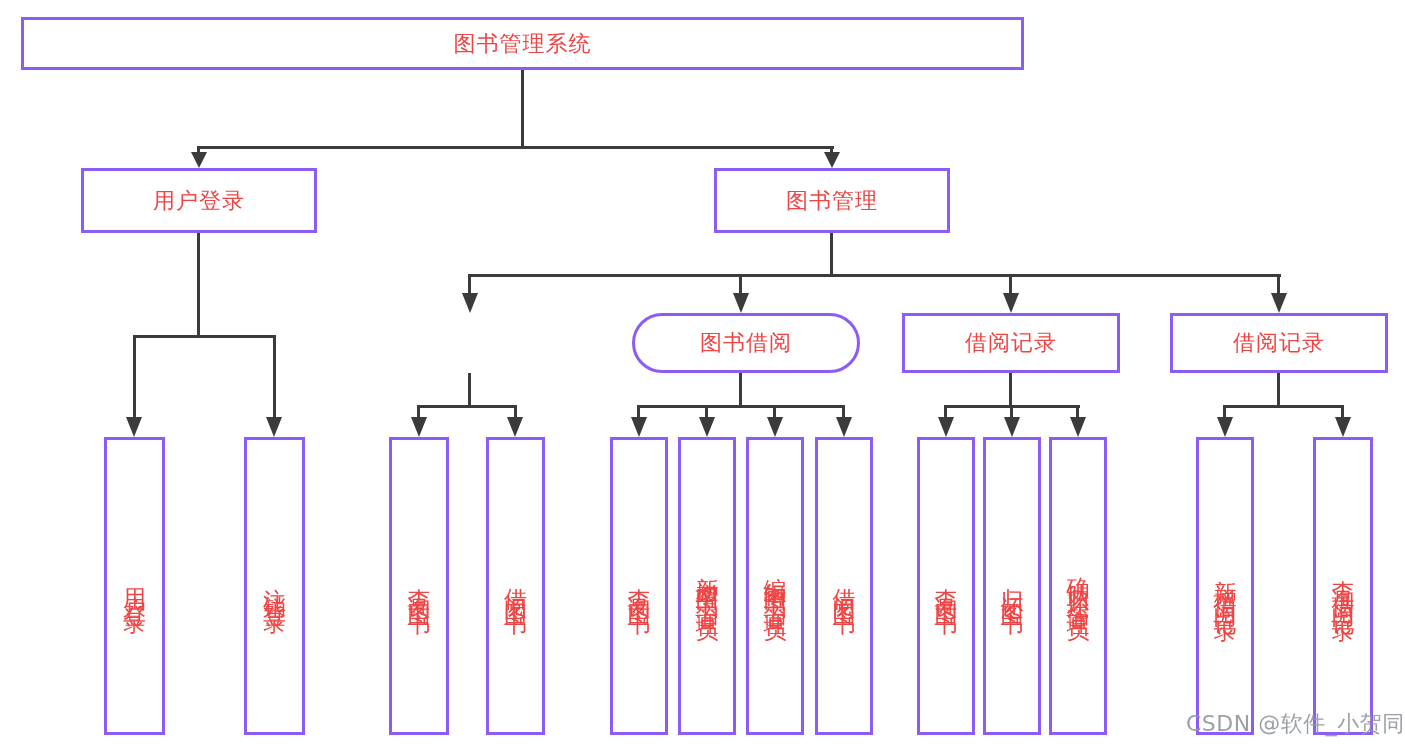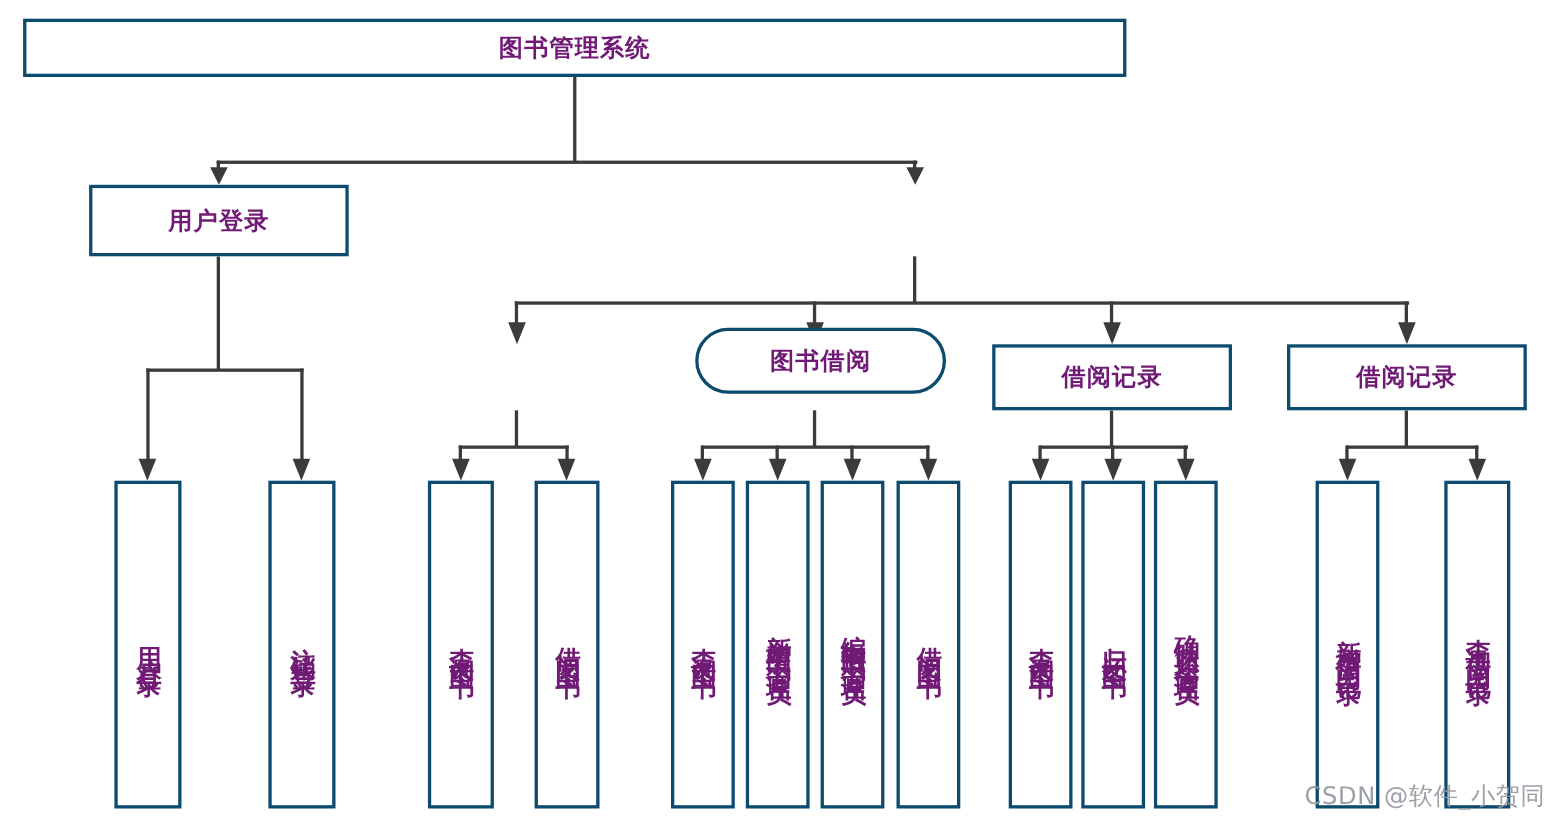--- a/index.html
+++ b/index.html
@@ -15,24 +15,24 @@
   
   .ah{position:absolute;width:0;height:0;
       border-left:8px solid transparent;
       border-right:8px solid transparent;
       border-top:20px solid #3b3b3b;}
   .ah.sm{border-left-width:8px;border-right-width:8px;border-top-width:16px;}
   
   .node{
     position:absolute;
     box-sizing:border-box;
-    border:3px solid #0c4a6e;
+    border:3px solid #8b5cf6;
     background:#ffffff;
-    color:#701a75;
-    display:flex;align-items:center;justify-content:center;font-weight:bold;
+    color:#ef4444;
+    display:flex;align-items:center;justify-content:center;
   }
   .hbox{font-size:22px;letter-spacing:1px;white-space:nowrap;}
   .vbox{
     writing-mode:vertical-rl;
     text-orientation:mixed;
     font-size:23px;
     letter-spacing:8px;
     line-height:1;
   }
   .watermark{
@@ -119,22 +119,23 @@
     <div class="ln" style="left:1224px;top:405px;width:120px;height:3px;"></div>
     <div class="ln" style="left:1223px;top:405px;width:3px;height:13px;"></div>
     <div class="ah" style="left:1217px;top:417px;"></div>
     <div class="ln" style="left:1341px;top:405px;width:3px;height:13px;"></div>
     <div class="ah" style="left:1335px;top:417px;"></div>
   </div>
 
   <div class="node hbox" style="left:21px;top:17px;width:1003px;height:53px;">图书管理系统</div>
 
   <div class="node hbox" style="left:81px;top:168px;width:236px;height:65px;">用户登录</div>
+  <div class="node hbox" style="left:714px;top:168px;width:236px;height:65px;">图书管理</div>
 
-  <div class="node hbox" style="left:632px;top:298px;width:228px;height:60px;border-radius:30px;">图书借阅</div>
+  <div class="node hbox" style="left:632px;top:313px;width:228px;height:60px;border-radius:30px;">图书借阅</div>
   <div class="node hbox" style="left:902px;top:313px;width:218px;height:60px;">借阅记录</div>
   <div class="node hbox" style="left:1170px;top:313px;width:218px;height:60px;">借阅记录</div>
 
   <div class="node vbox" style="left:104px;top:437px;width:61px;height:298px;">用户登录</div>
   <div class="node vbox" style="left:244px;top:437px;width:61px;height:298px;">注销登录</div>
 
   <div class="node vbox" style="left:389px;top:437px;width:60px;height:298px;">查询图书</div>
   <div class="node vbox" style="left:486px;top:437px;width:59px;height:298px;">借阅图书</div>
 
   <div class="node vbox" style="left:610px;top:437px;width:58px;height:298px;">查询图书</div>

